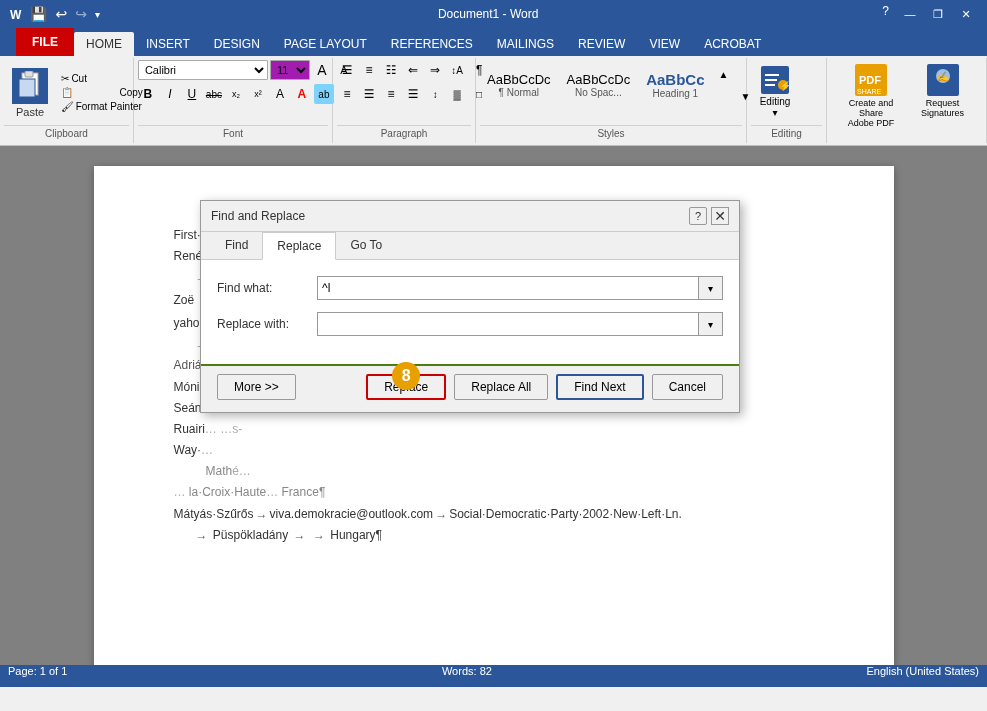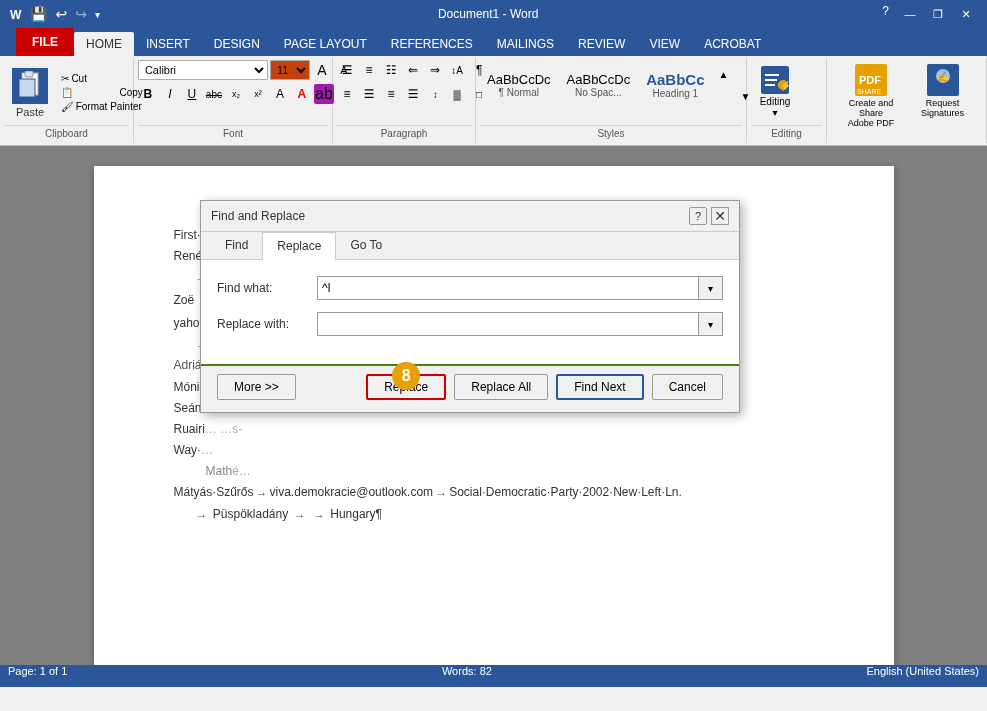--- a/index.html
+++ b/index.html
@@ -54,21 +54,21 @@
     .paste-btn { display: flex; flex-direction: column; align-items: center; padding: 4px 8px; cursor: pointer; border-radius: 2px; }
     .paste-icon { width: 36px; height: 36px; background: #2b579a; display: flex; align-items: center; justify-content: center; }
     .paste-label { font-size: 11px; color: #333; margin-top: 2px; }
     .clipboard-sub { display: flex; flex-direction: column; gap: 1px; }
     .small-btn { display: flex; align-items: center; gap: 2px; padding: 1px 3px; cursor: pointer; border-radius: 2px; font-size: 10px; }
 
     
     .font-group { min-width: 180px; }
     .font-row { display: flex; align-items: center; gap: 2px; margin-bottom: 2px; }
     .font-select { height: 20px; font-size: 11px; border: 1px solid #aaa; border-radius: 1px; padding: 0 2px; background: white; }
-    .font-size-select { width: 40px; height: 20px; font-size: 11px; border: 1px solid #aaa; border-radius: 1px; padding: 0 2px; background: #c2410c; }
+    .font-size-select { width: 40px; height: 20px; font-size: 11px; border: 1px solid #aaa; border-radius: 1px; padding: 0 2px; background: #a21caf; }
     .format-btn { width: 20px; height: 20px; border: 1px solid transparent; cursor: pointer; display: flex; align-items: center; justify-content: center; font-size: 12px; border-radius: 2px; background: transparent; }
 
     
     .para-group { min-width: 140px; }
 
     
     .styles-group { min-width: 220px; }
     .style-gallery { display: flex; gap: 2px; align-items: center; }
     .style-item { padding: 2px 6px; border: 1px solid transparent; cursor: pointer; font-size: 11px; border-radius: 2px; min-width: 60px; text-align: center; height: 50px; display: flex; align-items: center; justify-content: center; flex-direction: column; }
 
@@ -252,21 +252,21 @@
       </div>
       <div class="font-row">
         <button class="format-btn" style="font-weight:bold;">B</button>
         <button class="format-btn" style="font-style:italic;">I</button>
         <button class="format-btn" style="text-decoration:underline;">U</button>
         <button class="format-btn" style="text-decoration:line-through;font-size:10px;">abc</button>
         <button class="format-btn" style="font-size:9px;">x₂</button>
         <button class="format-btn" style="font-size:9px;">x²</button>
         <button class="format-btn">A</button>
         <button class="format-btn" style="color:#ff0000;font-weight:bold;">A</button>
-        <button class="format-btn" style="background:#a21caf;font-size:16px;">ab</button>
+        <button class="format-btn" style="background:#7dd3fc;font-size:10px;">ab</button>
       </div>
     </div>
     <div class="ribbon-group-label">Font</div>
   </div>
 
   <div class="ribbon-group para-group">
     <div class="ribbon-group-content" style="flex-direction:column;">
       <div class="font-row">
         <button class="format-btn">☰</button>
         <button class="format-btn">≡</button>
@@ -395,20 +395,23 @@
     </div>
     <div class="doc-line">
       Ruairi<span style="color:#aaa;">…</span> <span style="color:#aaa;">…s-</span>
     </div>
     <div class="doc-line">
       Way·<span style="color:#aaa;">…</span>
     </div>
     <div class="doc-line" style="color:#888;padding-left:32px;">
       Math<span style="color:#aaa;">é…</span>
     </div>
+    <div class="doc-line" style="color:#888;">
+      <span style="color:#aaa;">…</span> la·Croix·Haute<span style="color:#aaa;">…</span> France¶
+    </div>
     <div class="doc-line">
       Mátyás·Szűrős<span class="arrow">→</span>viva.demokracie@outlook.com<span class="arrow">→</span>Social·Democratic·Party·2002·New·Left·Ln.
     </div>
     <div class="doc-line" style="padding-left:20px;">
       <span class="arrow">→</span> Püspökladány <span class="arrow">→</span> <span class="arrow">→</span> Hungary¶
     </div>
 
   </div>
 </div>
 

